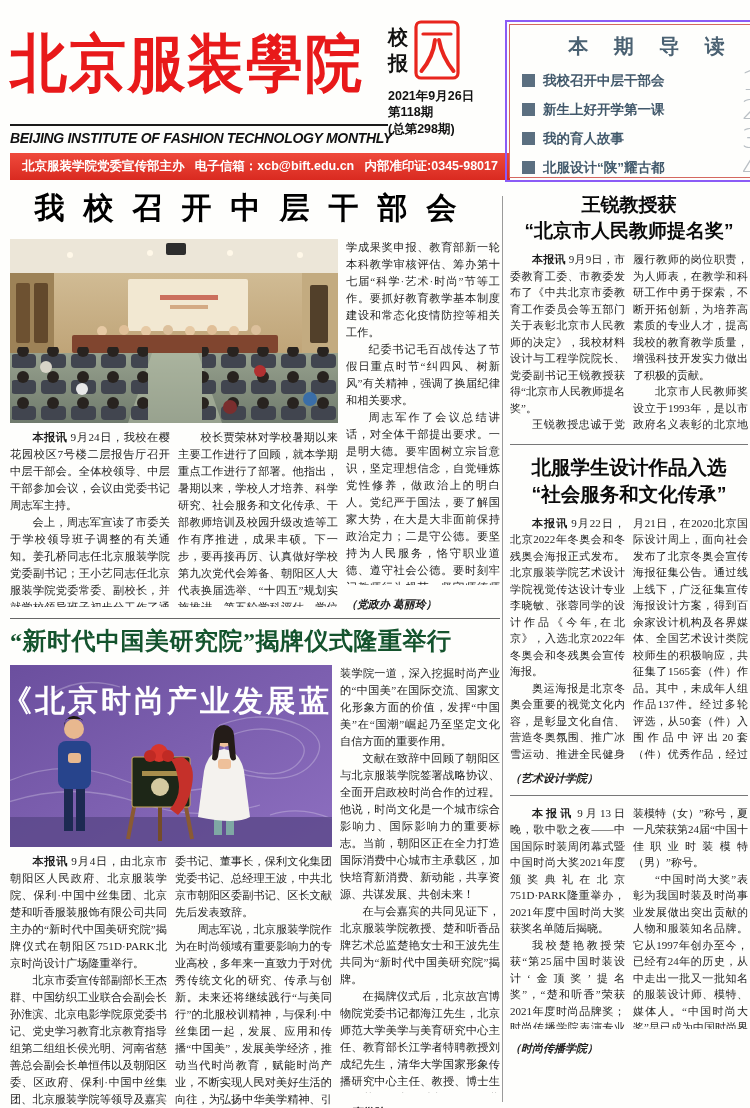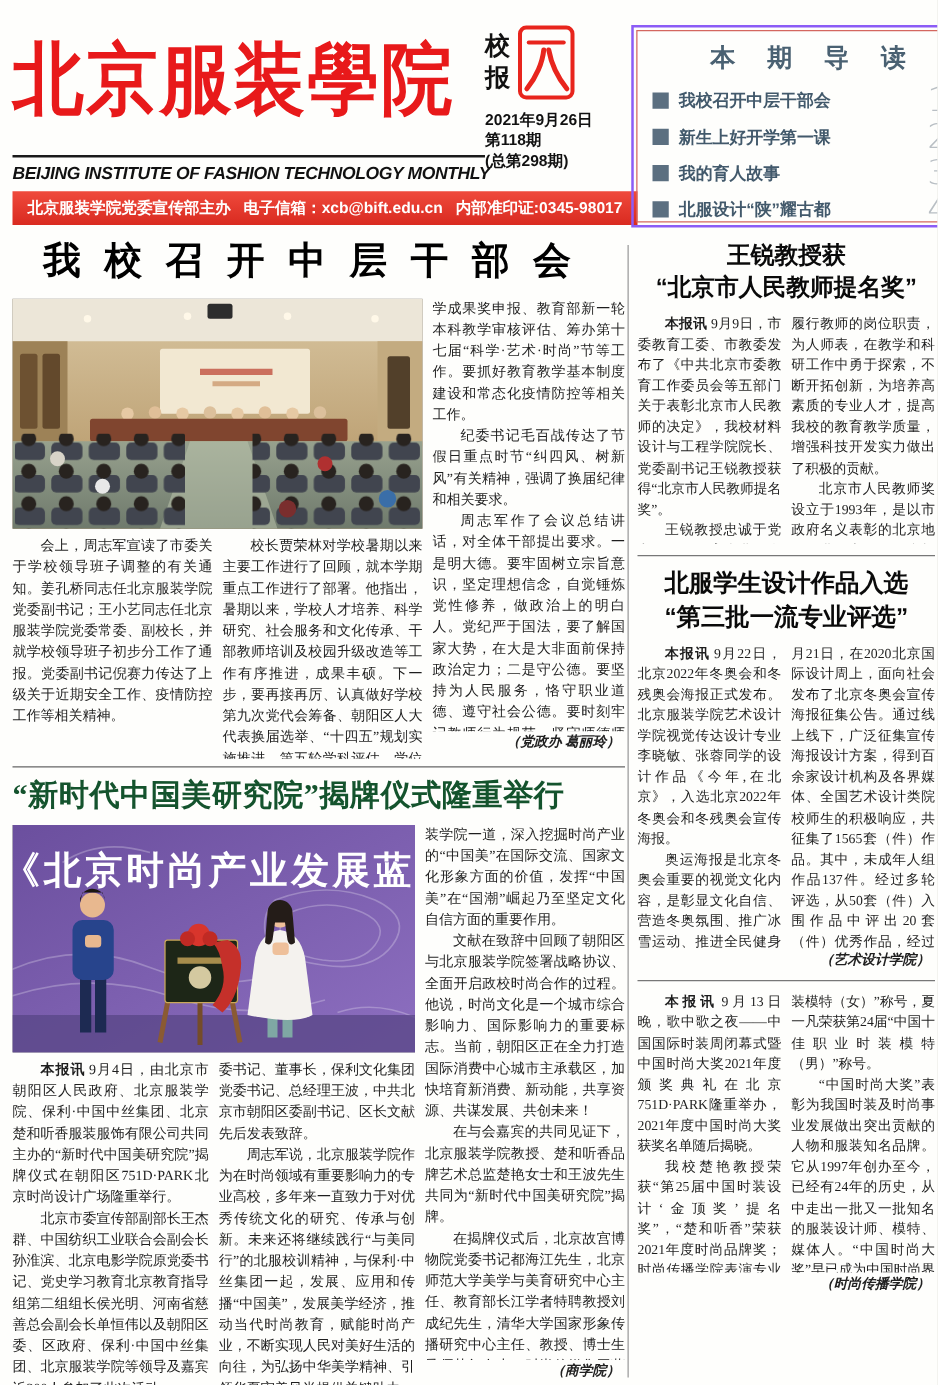--- a/index.html
+++ b/index.html
@@ -53,21 +53,21 @@
   .tcol{text-align:justify;overflow:hidden;font-size:11.2px;line-height:1.52;color:#1e1e1e;}
   .a1c{width:160px;height:178px;}
   .a2c{width:157px;height:262px;}
   .col3-wrap{flex:1;display:flex;flex-direction:column;}
   .col3-1{height:346px;}
   .col3-2{height:428px;}
   .col3{text-align:justify;overflow:hidden;font-size:11.2px;line-height:1.52;color:#1e1e1e;}
   p.para{margin:0;text-indent:2em;}
   p.cont{margin:0;text-indent:0;}
   .lead{font-weight:bold;font-family:"Liberation Sans","DejaVu Sans",sans-serif;margin-right:3px;}
-  .byline{text-align:right;padding-right:4px;font-style:italic;font-weight:600;font-size:11px;color:#222;margin-top:1px;}
+  .byline{padding-right:4px;font-style:italic;font-weight:600;font-size:11px;color:#222;margin-top:12px;}
   .sec-hr{border:none;border-top:1px solid #666;margin:6px 0;}
   .headline2{margin:2px 0 8px 0;text-align:left;font-family:"Liberation Serif","DejaVu Serif",serif;
              font-weight:900;font-size:24px;letter-spacing:0.5px;color:#14532d;white-space:nowrap;}
 
   
   .v-divider{position:absolute;left:502px;top:196px;width:1px;height:906px;background:#9a9a9a;}
   .side-col{position:absolute;left:510px;top:192px;width:238px;}
   .side-title{text-align:center;font-family:"Liberation Sans","DejaVu Sans",sans-serif;
               font-weight:900;color:#0a0a0a;line-height:1.35;margin:0 0 8px 0;white-space:nowrap;}
   .st1{font-size:19px;}
@@ -197,20 +197,21 @@
           <rect x="2" y="108" width="136" height="76" fill="url(#seats)"></rect>
           <rect x="192" y="108" width="134" height="76" fill="url(#seats)"></rect>
           <circle cx="250" cy="132" r="6" fill="#b03030"></circle>
           <circle cx="72" cy="150" r="6" fill="#e8e8e8"></circle>
           <circle cx="300" cy="160" r="7" fill="#3a6ea8"></circle>
           <circle cx="36" cy="128" r="6" fill="#d8d4c8"></circle>
           <circle cx="220" cy="168" r="7" fill="#7a2e2e"></circle>
         </svg>
         <div class="cols">
           <div class="tcol a1c">
+            <p class="para"><b class="lead">本报讯</b><span>9月24日，我校在樱花园校区7号楼二层报告厅召开中层干部会。全体校领导、中层干部参加会议，会议由党委书记周志军主持。</span></p>
             <p class="para">会上，周志军宣读了市委关于学校领导班子调整的有关通知。姜孔桥同志任北京服装学院党委副书记；王小艺同志任北京服装学院党委常委、副校长，并就学校领导班子初步分工作了通报。党委副书记倪赛力传达了上级关于近期安全工作、疫情防控工作等相关精神。</p>
           </div>
           <div class="tcol a1c">
             <p class="para">校长贾荣林对学校暑期以来主要工作进行了回顾，就本学期重点工作进行了部署。他指出，暑期以来，学校人才培养、科学研究、社会服务和文化传承、干部教师培训及校园升级改造等工作有序推进，成果丰硕。下一步，要再接再厉、认真做好学校第九次党代会筹备、朝阳区人大代表换届选举、“十四五”规划实施推进，第五轮学科评估、学位与研究生教育质量专项巡查、第三批一流专业评选、北京市和国家教</p>
           </div>
         </div>
       </div>
       <div class="col3-wrap">
         <div class="col3 col3-1">
           <p class="cont">学成果奖申报、教育部新一轮本科教学审核评估、筹办第十七届“科学·艺术·时尚”节等工作。要抓好教育教学基本制度建设和常态化疫情防控等相关工作。</p>
@@ -321,21 +322,21 @@
           <p class="para">北京市人民教师奖设立于1993年，是以市政府名义表彰的北京地区行业最高级别的表彰项目。今年进行的是第六届评选。（党委教师工作部、人事处）</p>
         </div>
       </div>
     </div>
 
     <hr class="side-hr">
 
     <div>
       <div class="side-title st2">
         <div>北服学生设计作品入选</div>
-        <div>“第三批一流专业评选”</div>
+        <div>“社会服务和文化传承”</div>
       </div>
       <div class="side-cols">
         <div class="scol sb2">
           <p class="para"><b class="lead">本报讯</b><span>9月22日，北京2022年冬奥会和冬残奥会海报正式发布。北京服装学院艺术设计学院视觉传达设计专业李晓敏、张蓉同学的设计作品《今年,在北京》，入选北京2022年冬奥会和冬残奥会宣传海报。</span></p>
           <p class="para">奥运海报是北京冬奥会重要的视觉文化内容，是彰显文化自信、营造冬奥氛围、推广冰雪运动、推进全民健身的重要手段。</p>
 
         </div>
         <div class="scol sb2">
           <p class="cont">月21日，在2020北京国际设计周上，面向社会发布了北京冬奥会宣传海报征集公告。通过线上线下，广泛征集宣传海报设计方案，得到百余家设计机构及各界媒体、全国艺术设计类院校师生的积极响应，共征集了1565套（件）作品。其中，未成年人组作品137件。经过多轮评选，从50套（件）入围作品中评出20套（件）优秀作品，经过深化修改、查重，最终确定11套（件）优秀设计作品为北京2022年冬奥会和冬残奥会宣传海报。</p>
         </div>

